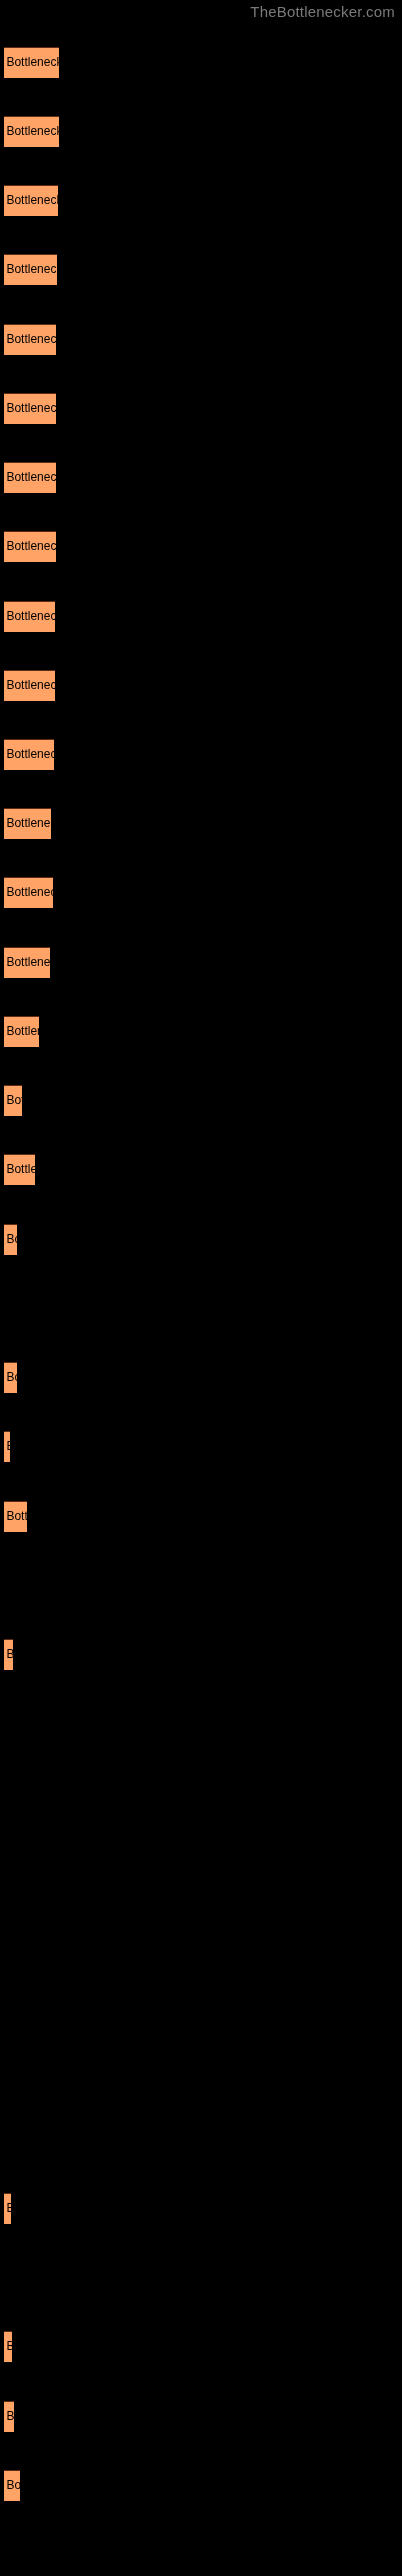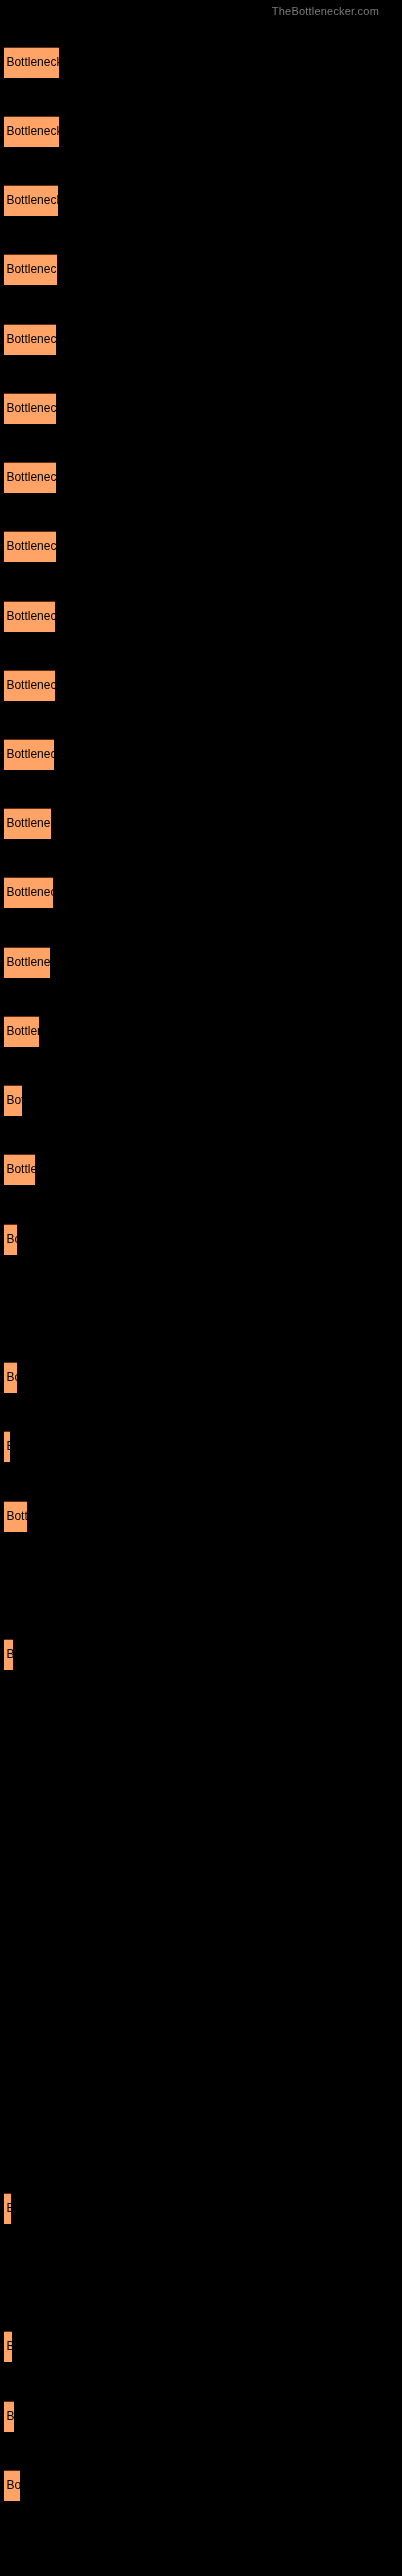--- a/index.html
+++ b/index.html
@@ -20,22 +20,22 @@
     position: relative;
     width: 403px;
     height: 2576px;
     background: #000000;
   }
 
   
   .site-title {
     position: absolute;
     top: 1.6px;
-    right: 24px;
-    font-size: 11px;
+    right: 8px;
+    font-size: 15px;
     line-height: 19.3px;
     color: #7a7a7a;
     letter-spacing: 0.2px;
     white-space: nowrap;
     font-family: "Liberation Sans", sans-serif;
   }
 
   
   .bars-layer {
     position: absolute;

